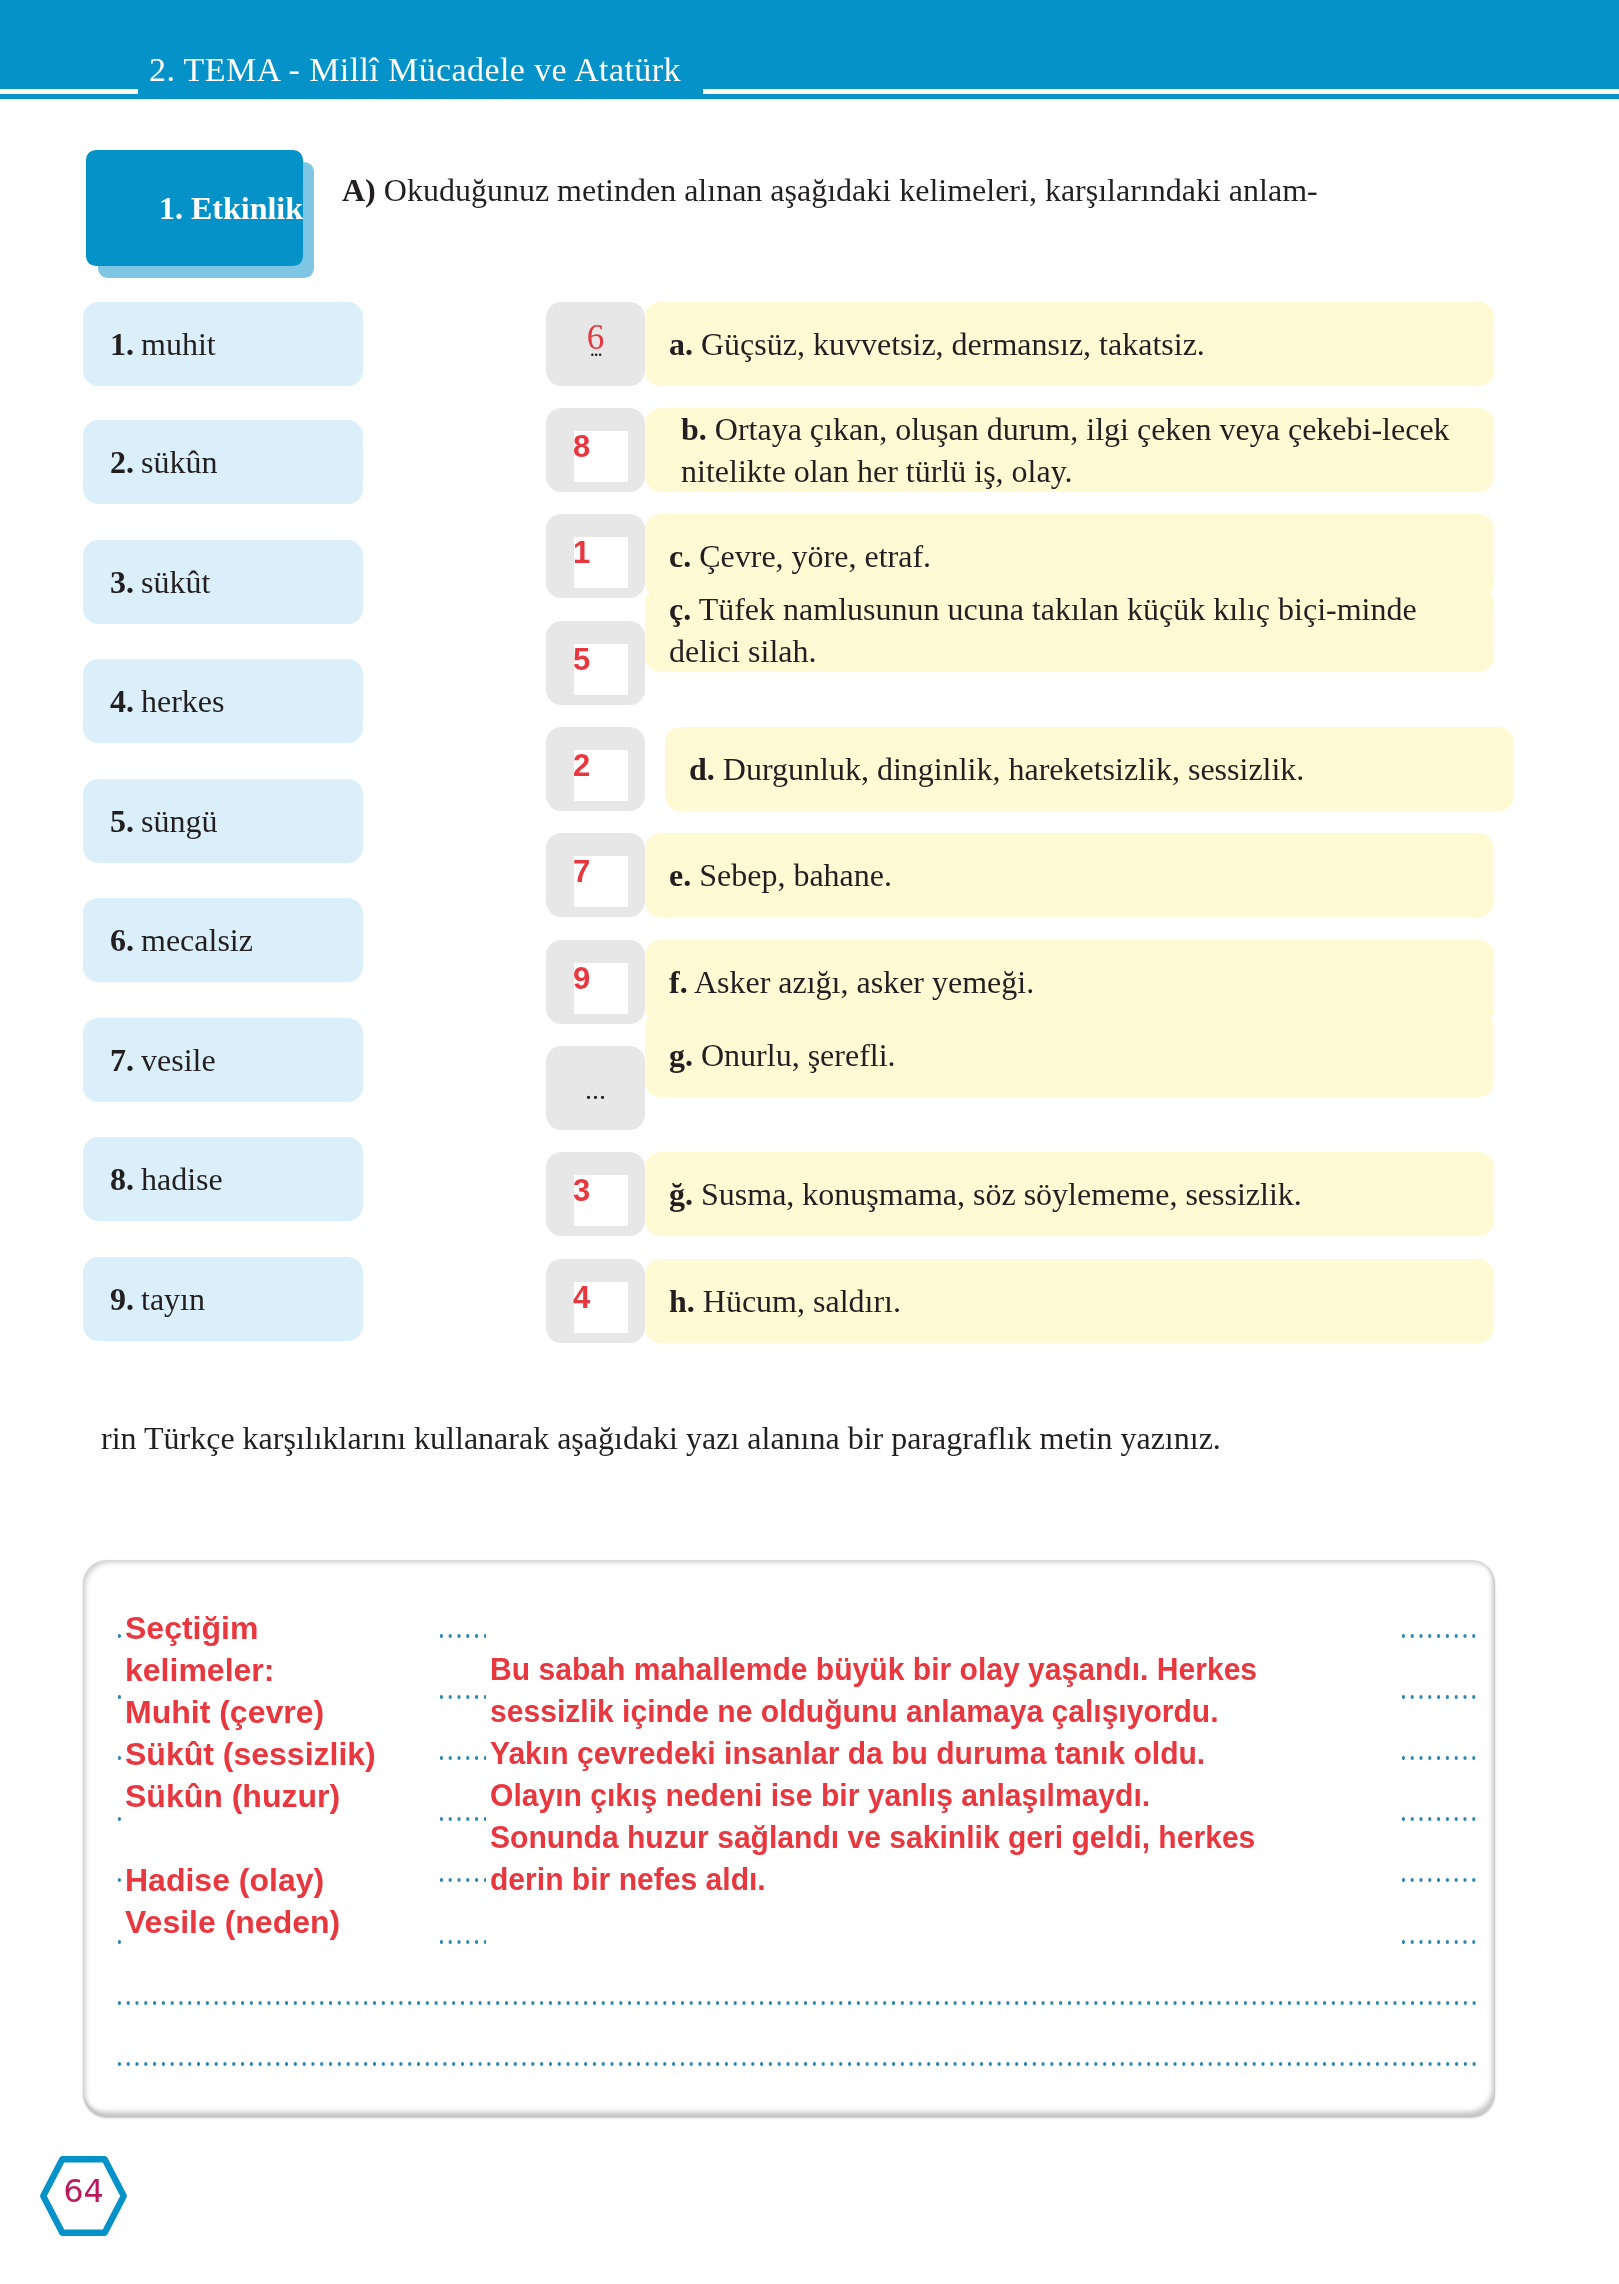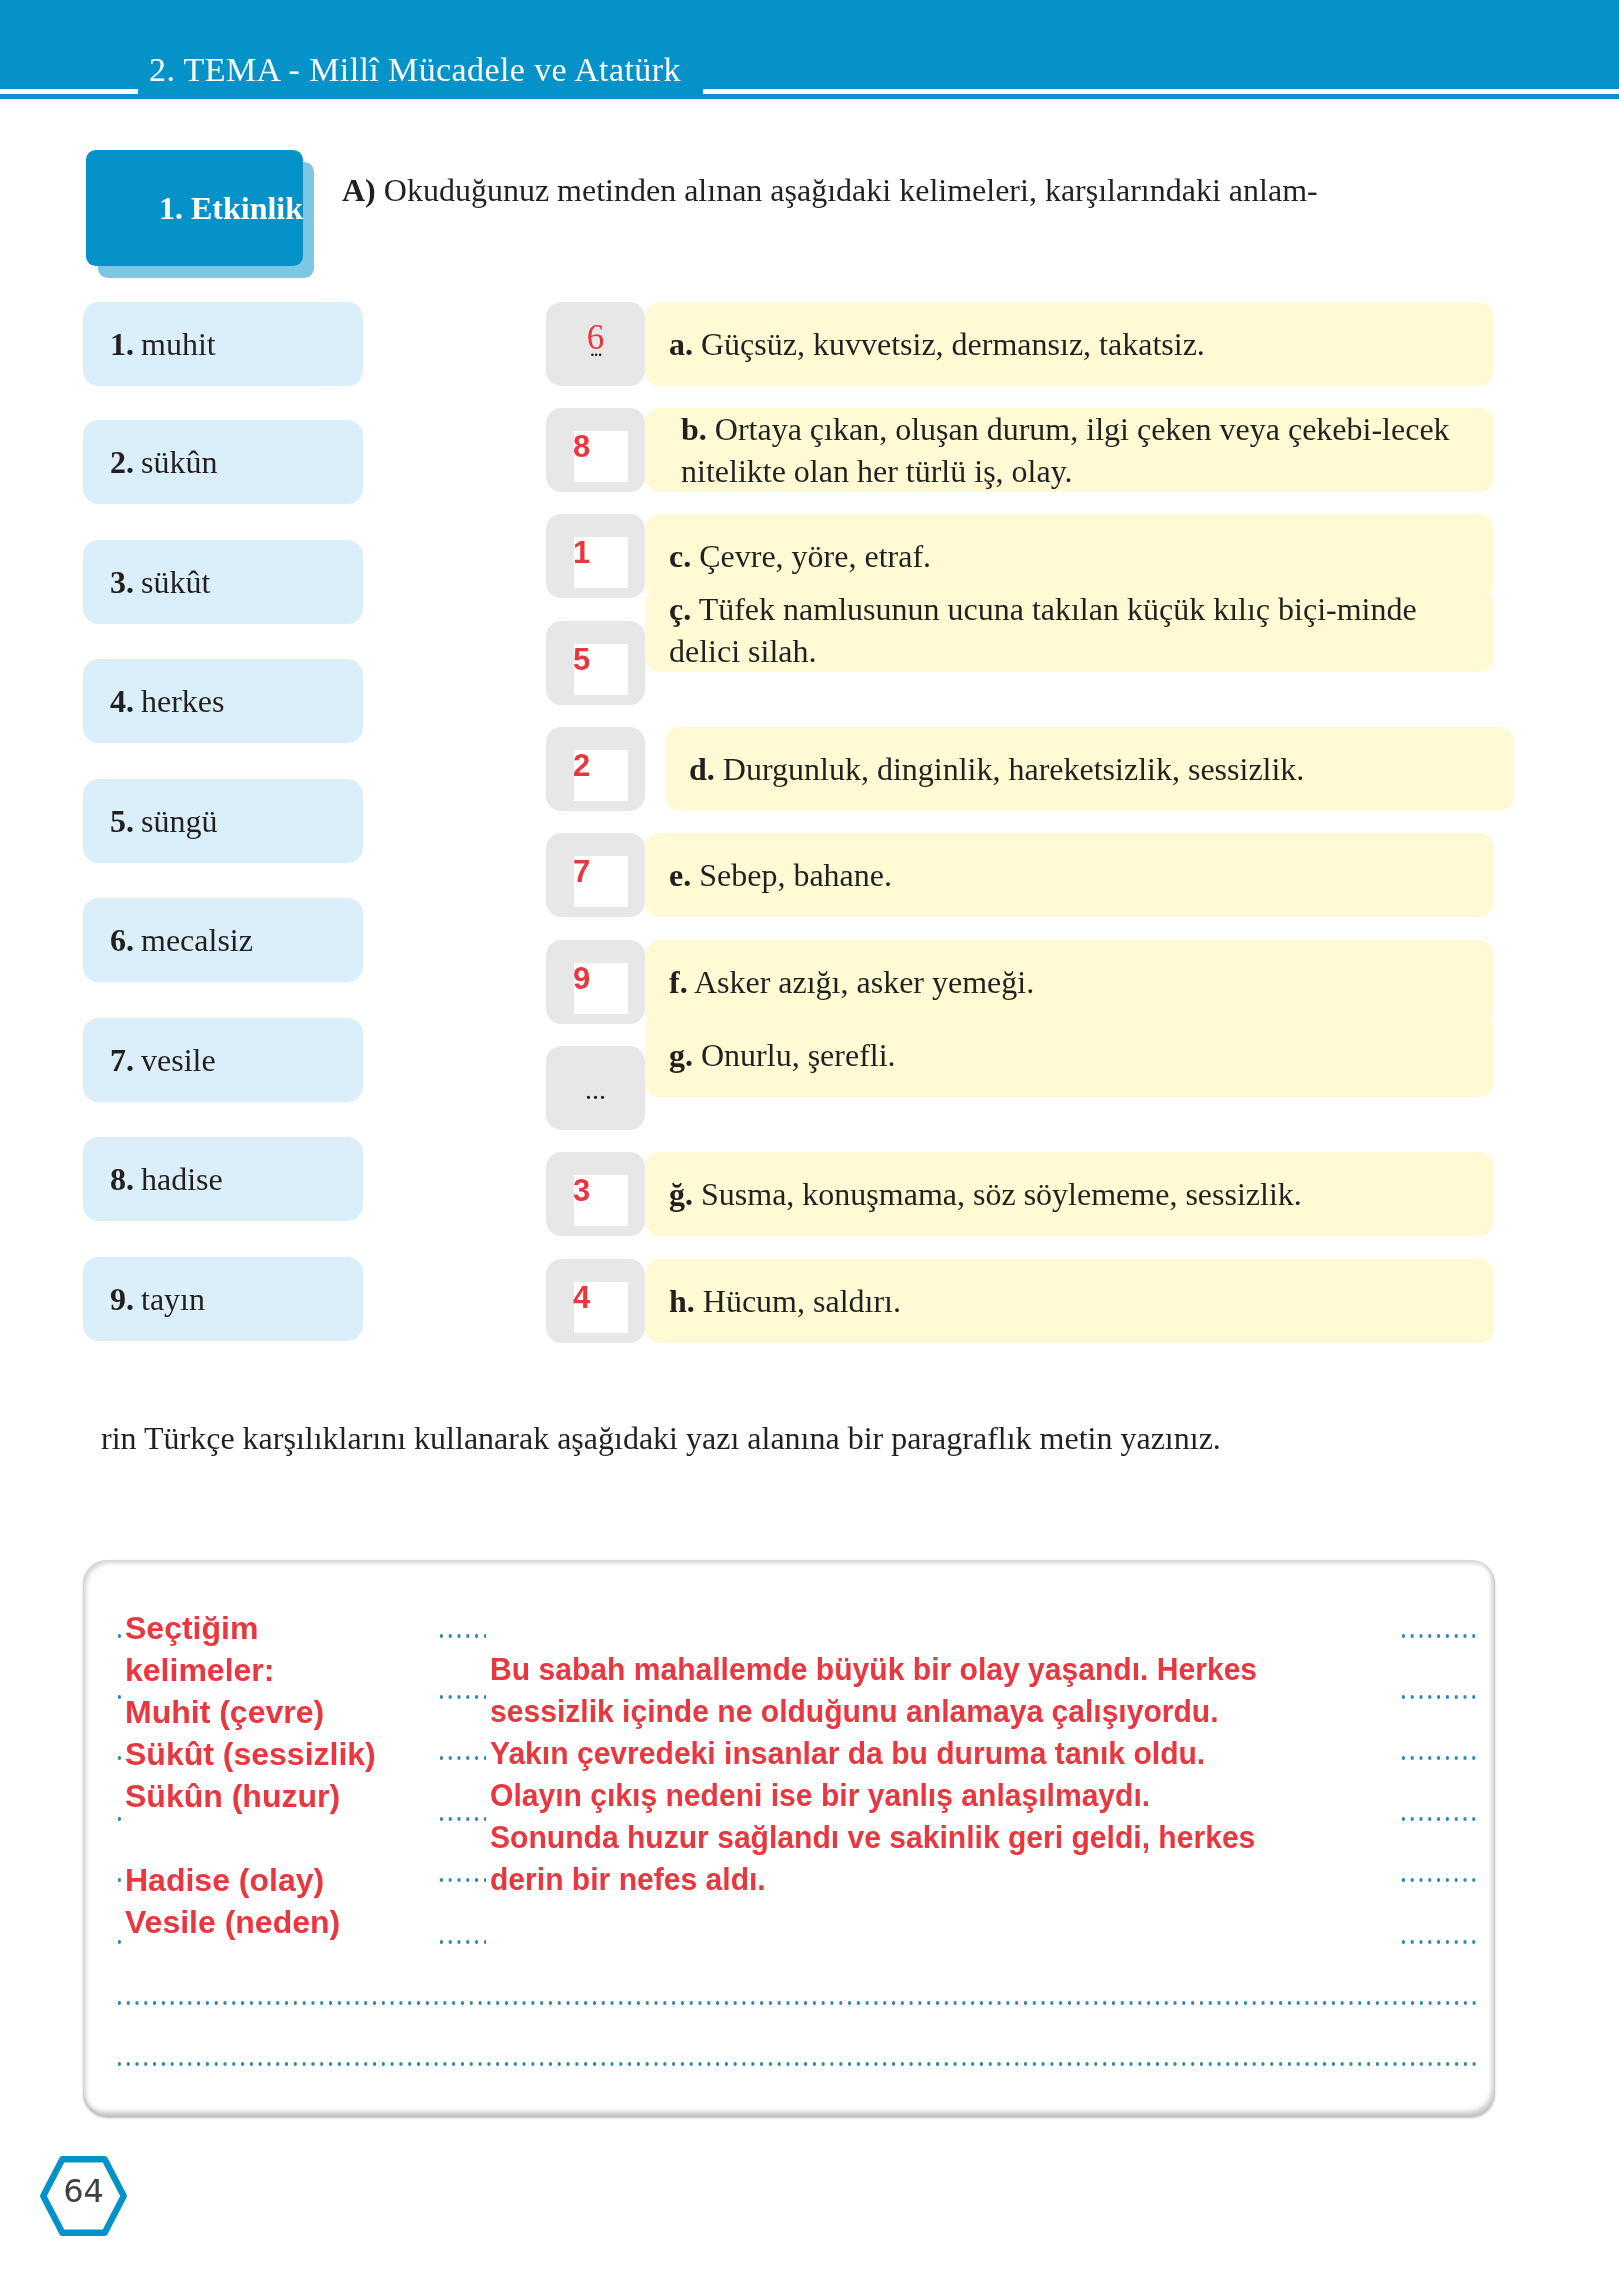--- a/index.html
+++ b/index.html
@@ -55,21 +55,21 @@
   .dotline { position: absolute; height: 4.2px;
              background-image: radial-gradient(circle, #2a88b0 1.7px, transparent 2px);
              background-size: 8.8px 4.2px; background-repeat: repeat-x; }
   .handwriting { font-family: "Liberation Sans", sans-serif; font-weight: bold; color: #e8373e; }
   .hw-left { left: 125px; top: 1607px; font-size: 32px; line-height: 42px; }
   .hw-right { left: 490px; top: 1649px; font-size: 31px; line-height: 42px; transform: scaleX(0.97); transform-origin: left top; }
 
   
   .page-hex { left: 39px; top: 2155px; width: 89px; height: 82px; }
   .page-num { left: 39px; top: 2172px; width: 89px; text-align: center;
-              font-family: "DejaVu Sans", sans-serif; font-size: 32px; color: #404040; }
+              font-family: "DejaVu Sans", sans-serif; font-size: 32px; color: #be185d; }
 </style>
 </head>
 <body>
 
 <div class="abs header-band"></div>
 <div class="abs header-line-left"></div>
 <div class="abs header-line-right"></div>
 <div class="abs header-title">2. TEMA - Millî Mücadele ve Atatürk</div>
 
 <div class="abs badge-shadow"></div>

